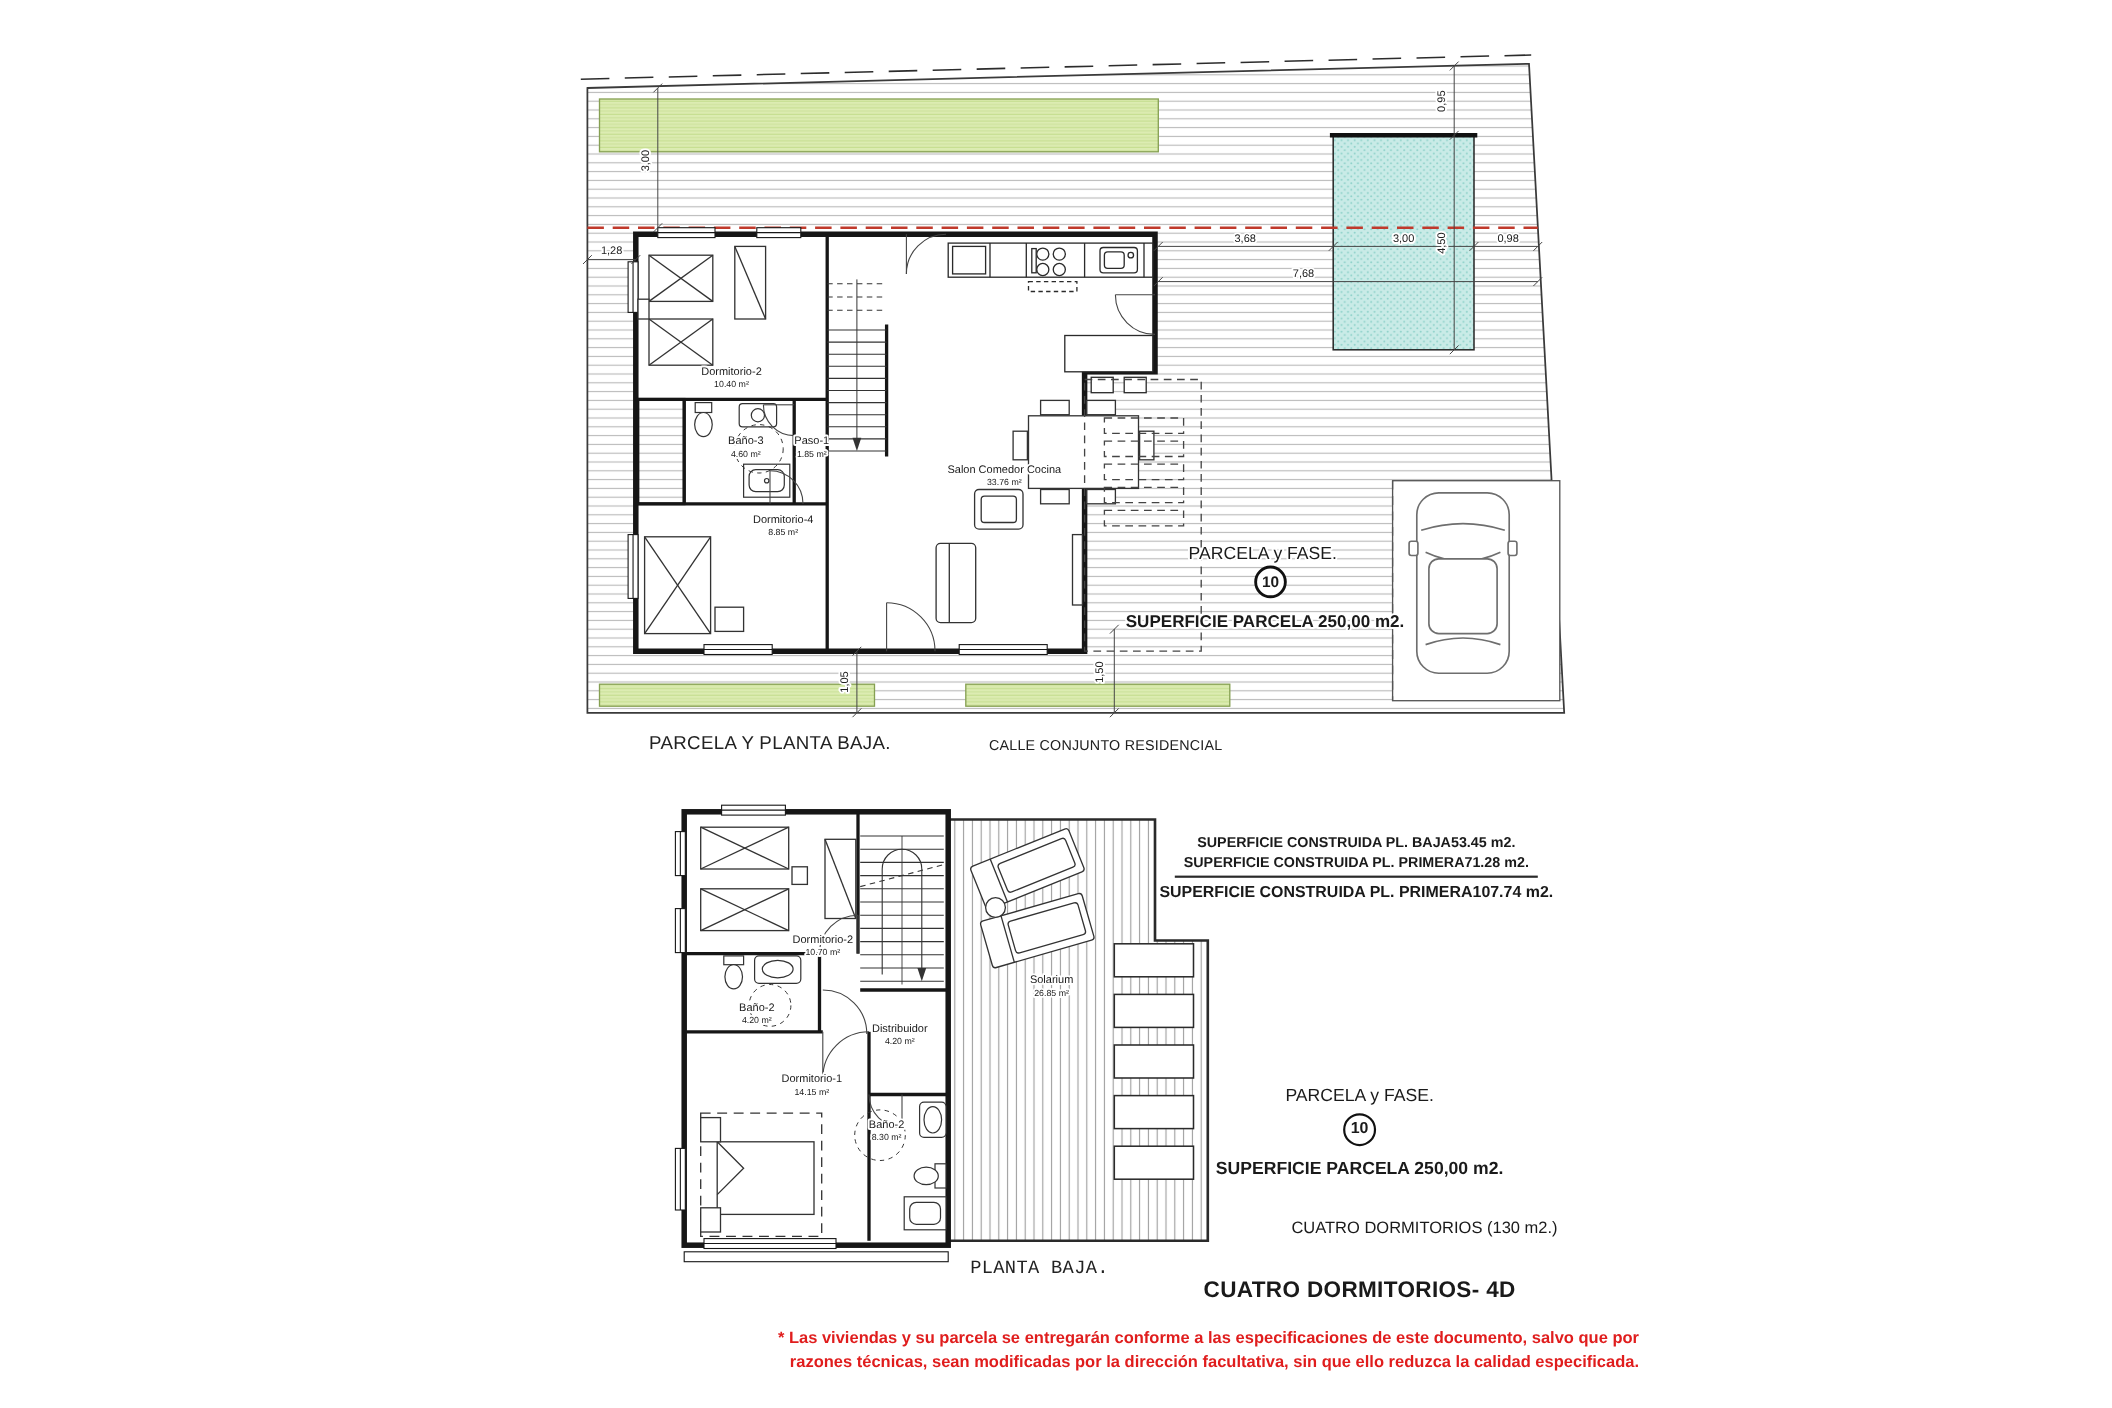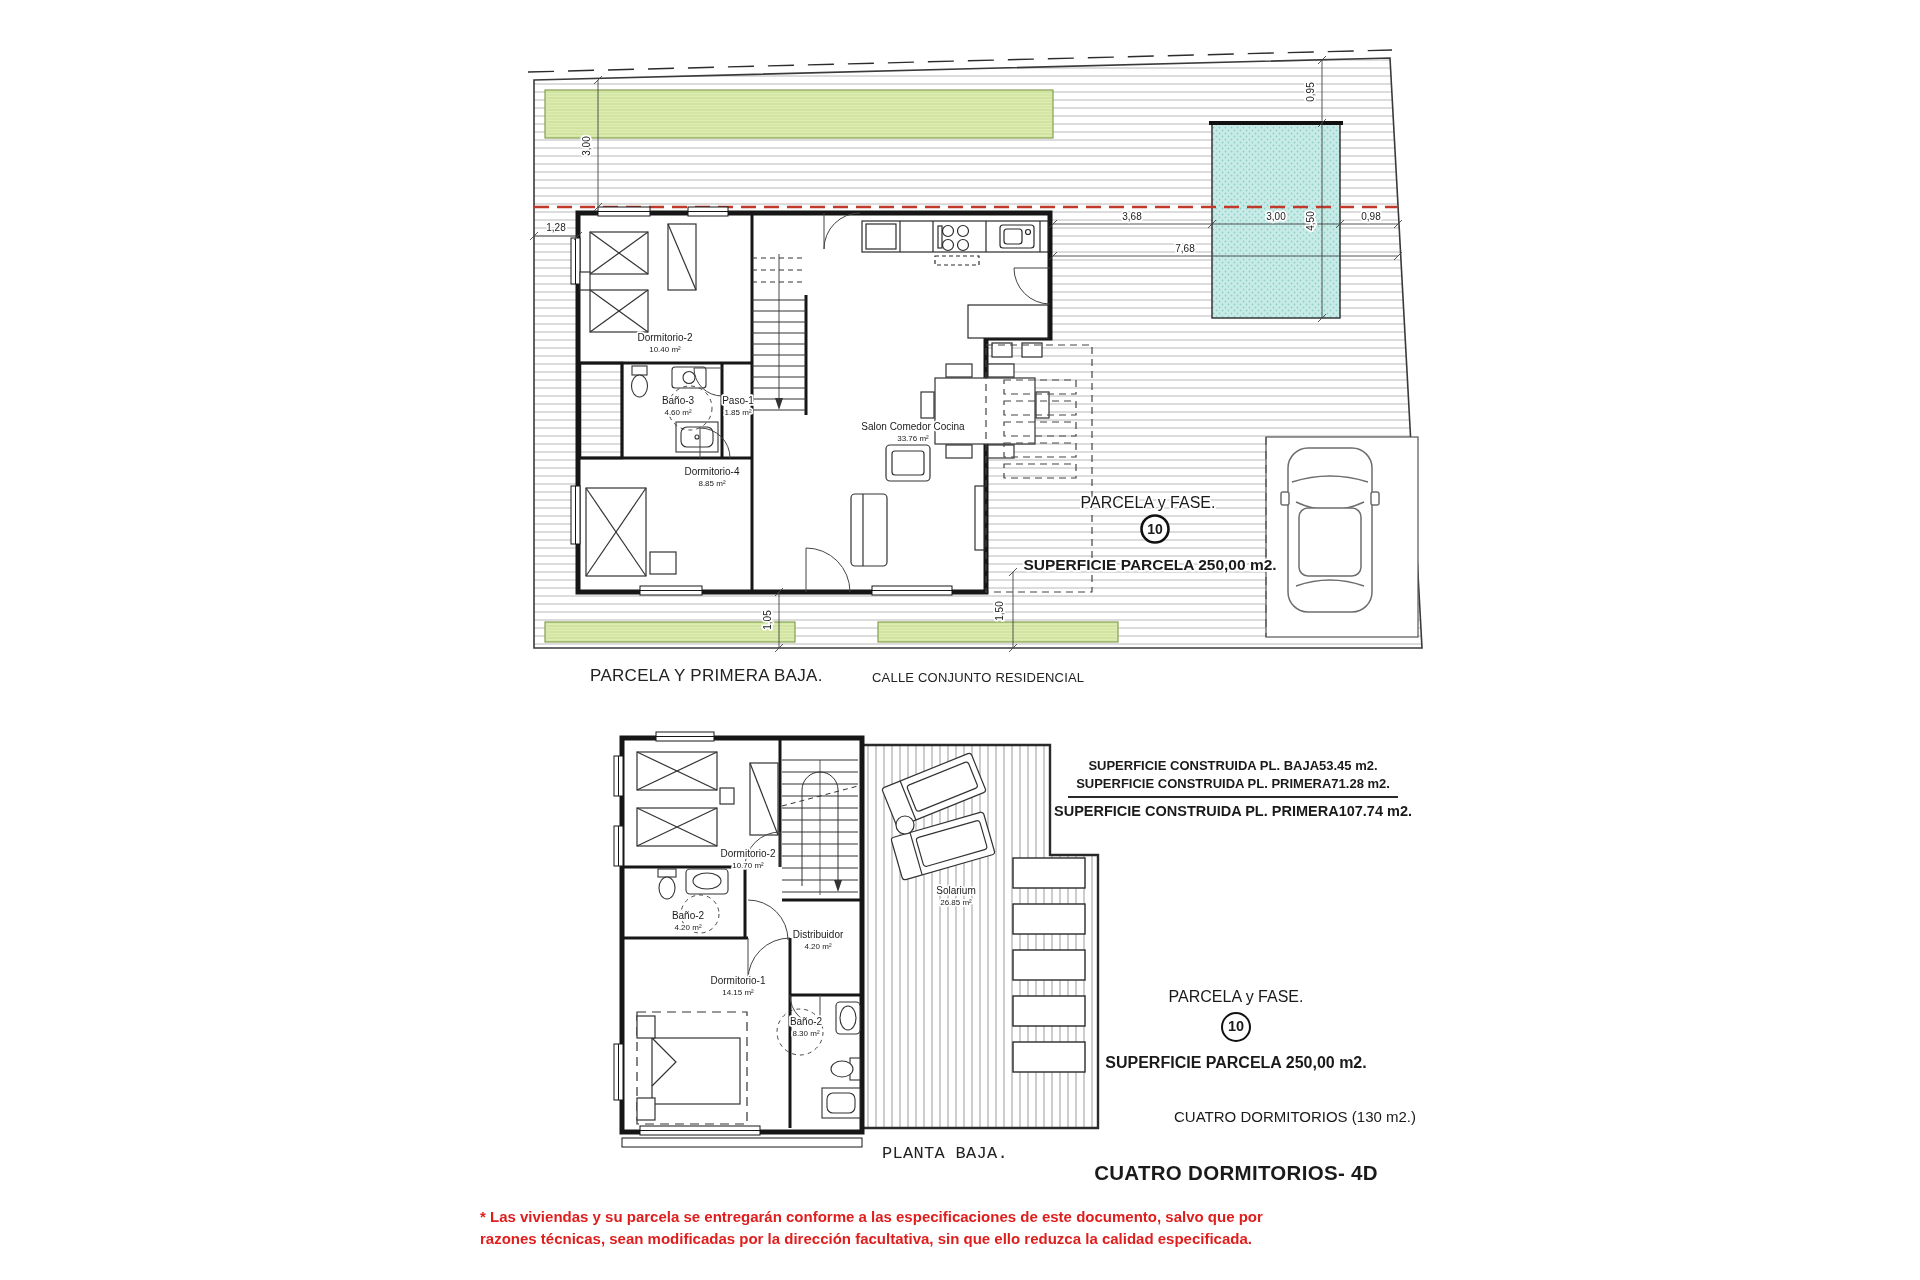--- a/index.html
+++ b/index.html
@@ -22,21 +22,21 @@
              line-height:18px;white-space:nowrap;}
   .surf .row.r2{padding-bottom:3px;border-bottom:2px solid #2a2a2a;}
   .surf .row.r3{font-size:14.5px;padding-top:4px;}
   .summary{width:360px;text-align:center;}
   .summary .s-parcel{font-size:16px;}
   .summary .s-circle{display:inline-block;width:26px;height:26px;border:2.5px solid #111;
       border-radius:50%;line-height:25px;font-size:14.5px;font-weight:bold;margin-top:6px;}
   .summary .s-area{font-size:16px;font-weight:bold;margin-top:12px;}
   .summary .s-beds{font-size:15px;font-weight:normal;margin-top:36px;text-align:right;}
   .summary .s-model{font-size:20.5px;font-weight:bold;margin-top:36px;letter-spacing:.3px;}
-  .disclaimer{width:1010px;text-align:left;color:#e01d1d;font-size:15px;font-weight:bold;
+  .disclaimer{width:1010px;text-align:right;color:#e01d1d;font-size:15px;font-weight:bold;
               line-height:22px;}
 </style>
 </head>
 <body>
 
 <div id="canvas">
 
 <svg id="plansvg" width="1920" height="1280" viewBox="0 0 1920 1280">
   <defs>
     <pattern id="hatchH" width="8" height="8" patternUnits="userSpaceOnUse">
@@ -392,23 +392,23 @@
       <text class="rl halo" x="738" y="984">Dormitorio-1</text>
       <text class="ra halo" x="738" y="995">14.15 m²</text>
       <text class="rl halo" x="806" y="1025">Baño-2</text>
       <text class="ra halo" x="806" y="1036">8.30 m²</text>
       <text class="rl halo" x="956" y="894">Solarium</text>
       <text class="ra halo" x="956" y="905">26.85 m²</text>
     </g>
   </g>
 </svg>
 
-  <div class="abs cap" style="left:590px;top:666px;">PARCELA Y PRIMERA BAJA.</div>
-
-  <div class="abs capsm" style="left:872px;top:670px;">CALLE CONJUNTO RESIDENCIAL</div>
+  <div class="abs cap" style="left:590px;top:666px;">PARCELA Y PLANTA BAJA.</div>
+
+  <div class="abs capsm" style="left:899px;top:670px;">CALLE CONJUNTO RESIDENCIAL</div>
 
   <div class="abs surf" style="left:1068px;top:757px;">
     <div class="row r1">
       <span>SUPERFICIE CONSTRUIDA PL. BAJA</span>
       <span>53.45 m2.</span>
     </div>
     <div class="row r2">
       <span>SUPERFICIE CONSTRUIDA PL. PRIMERA</span>
       <span>71.28 m2.</span>
     </div>

